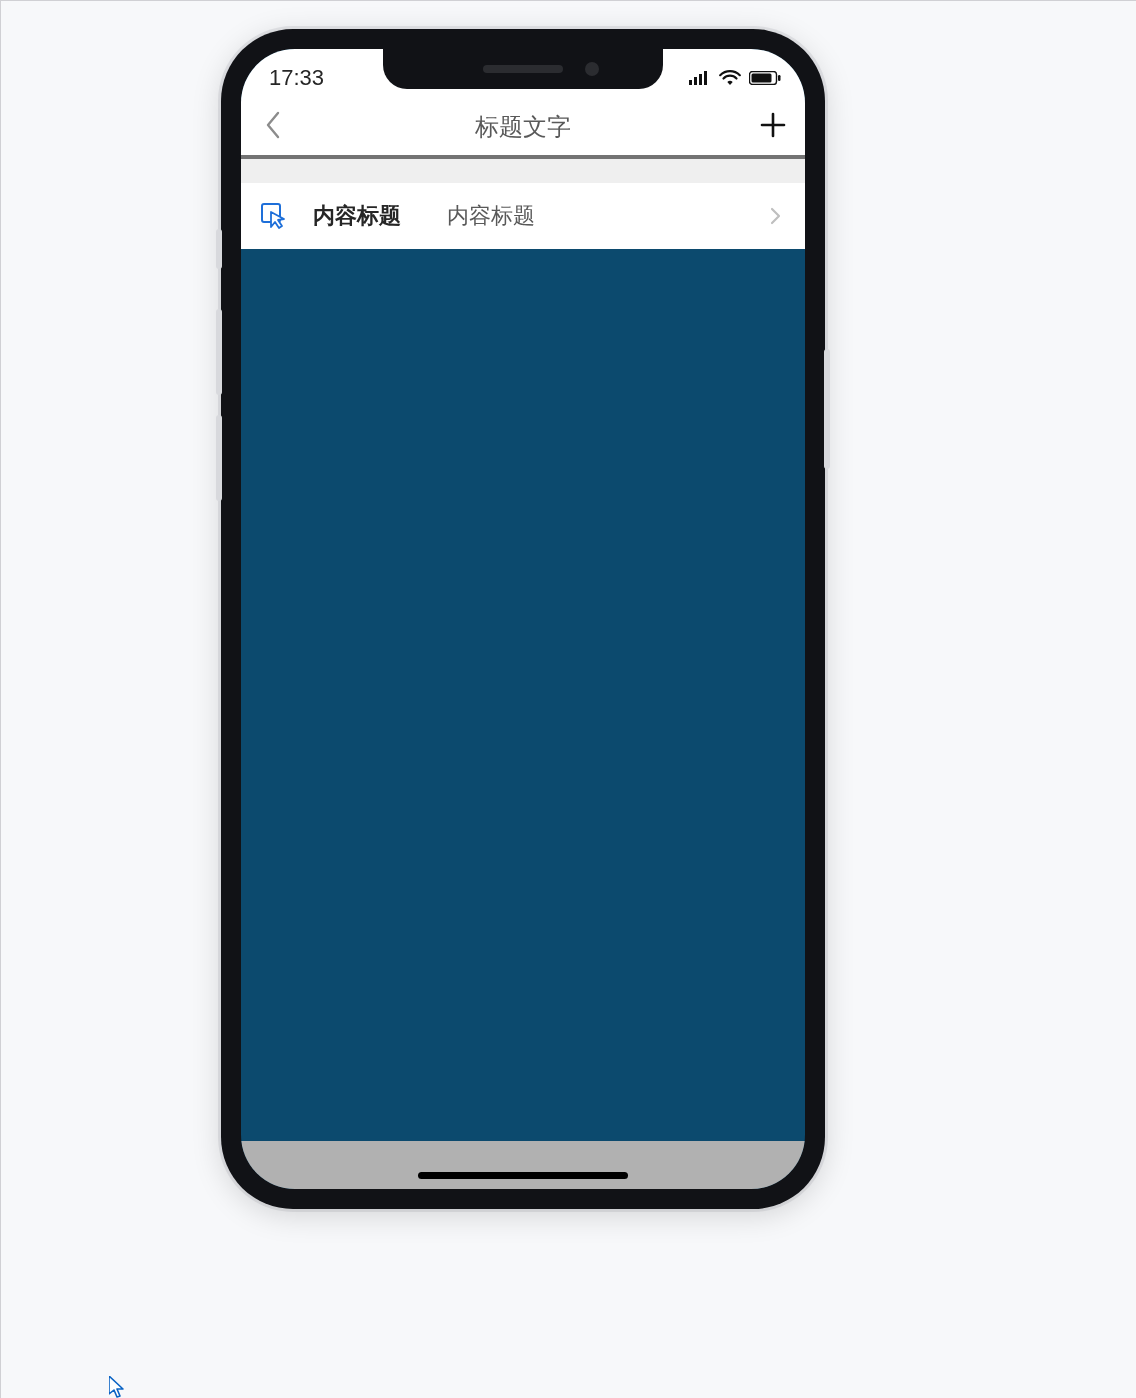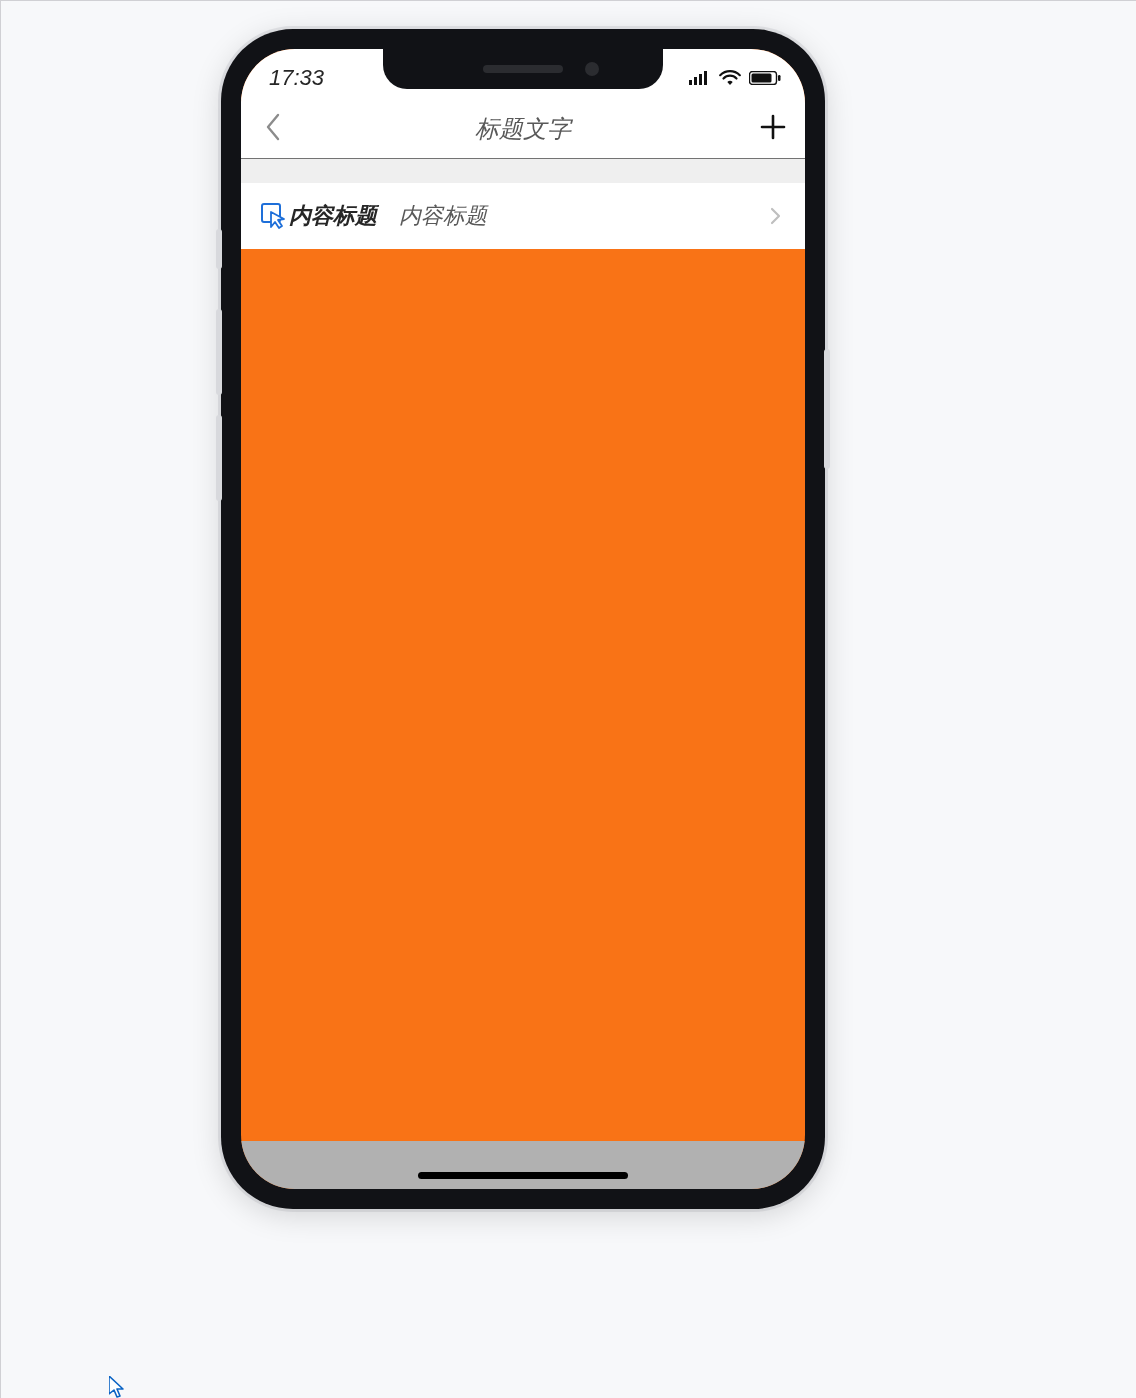--- a/index.html
+++ b/index.html
@@ -27,24 +27,23 @@
     background: #d8d9dd;
     border-radius: 4px;
   }
   .side-left-1 { left: -5px; top: 200px; width: 6px; height: 40px; }
   .side-left-2 { left: -5px; top: 280px; width: 6px; height: 86px; }
   .side-left-3 { left: -5px; top: 386px; width: 6px; height: 86px; }
   .side-right  { right: -5px; top: 320px; width: 6px; height: 120px; }
   .screen {
     position: absolute;
     inset: 20px;
-    background: #f97316;
+    background: #0c4a6e;
     border-radius: 54px;
     overflow: hidden;
-    font-style: italic;
   }
   .notch {
     position: absolute;
     top: 0;
     left: 50%;
     transform: translateX(-50%);
     width: 280px;
     height: 40px;
     background: #111216;
     border-bottom-left-radius: 24px;
@@ -82,21 +81,21 @@
   }
   .status-right { display: flex; align-items: center; gap: 8px; }
   .status-right svg { display: block; }
   .nav-bar {
     height: 60px;
     background: #ffffff;
     display: flex;
     align-items: center;
     justify-content: center;
     position: relative;
-    border-bottom: 1px solid #737373;
+    border-bottom: 4px solid #737373;
   }
   .nav-back {
     position: absolute;
     left: 14px;
     top: 50%;
     transform: translateY(-50%);
     width: 36px;
     height: 36px;
     display: flex;
     align-items: center;
@@ -115,21 +114,21 @@
     justify-content: center;
     cursor: pointer;
   }
   .nav-title { font-size: 24px; color: #595959; font-weight: 400; }
   .section-gap { height: 24px; background: #efefef; }
   .cell {
     background: #ffffff;
     display: flex;
     align-items: center;
     padding: 18px 18px;
-    gap: 0;
+    gap: 24px;
     cursor: pointer;
     position: relative;
   }
   .cell-icon {
     width: 30px;
     height: 30px;
     display: flex;
     align-items: center;
     justify-content: center;
     flex: 0 0 30px;

